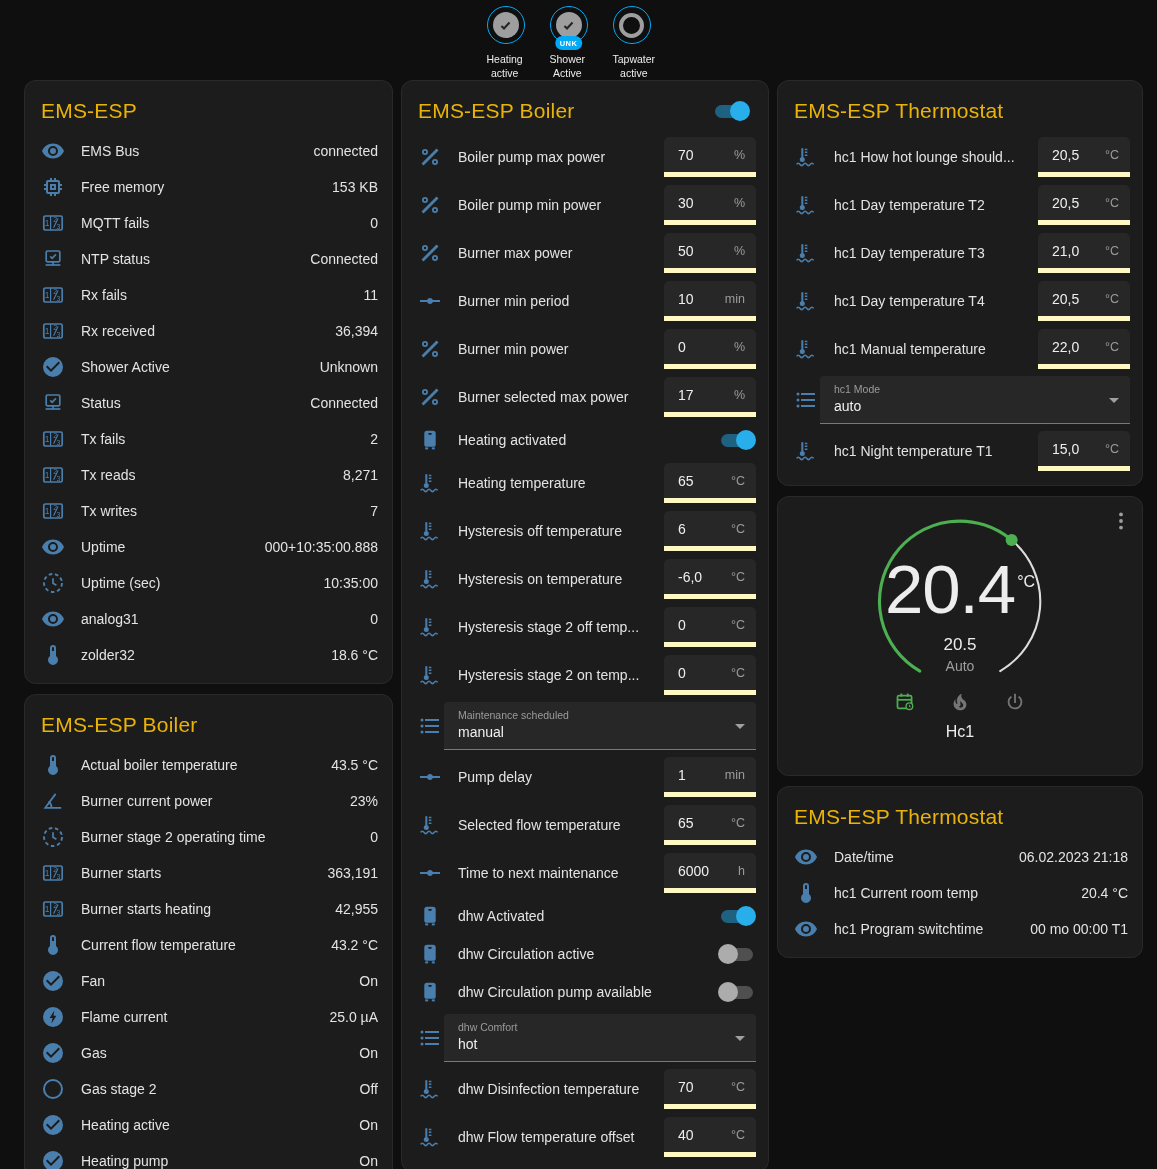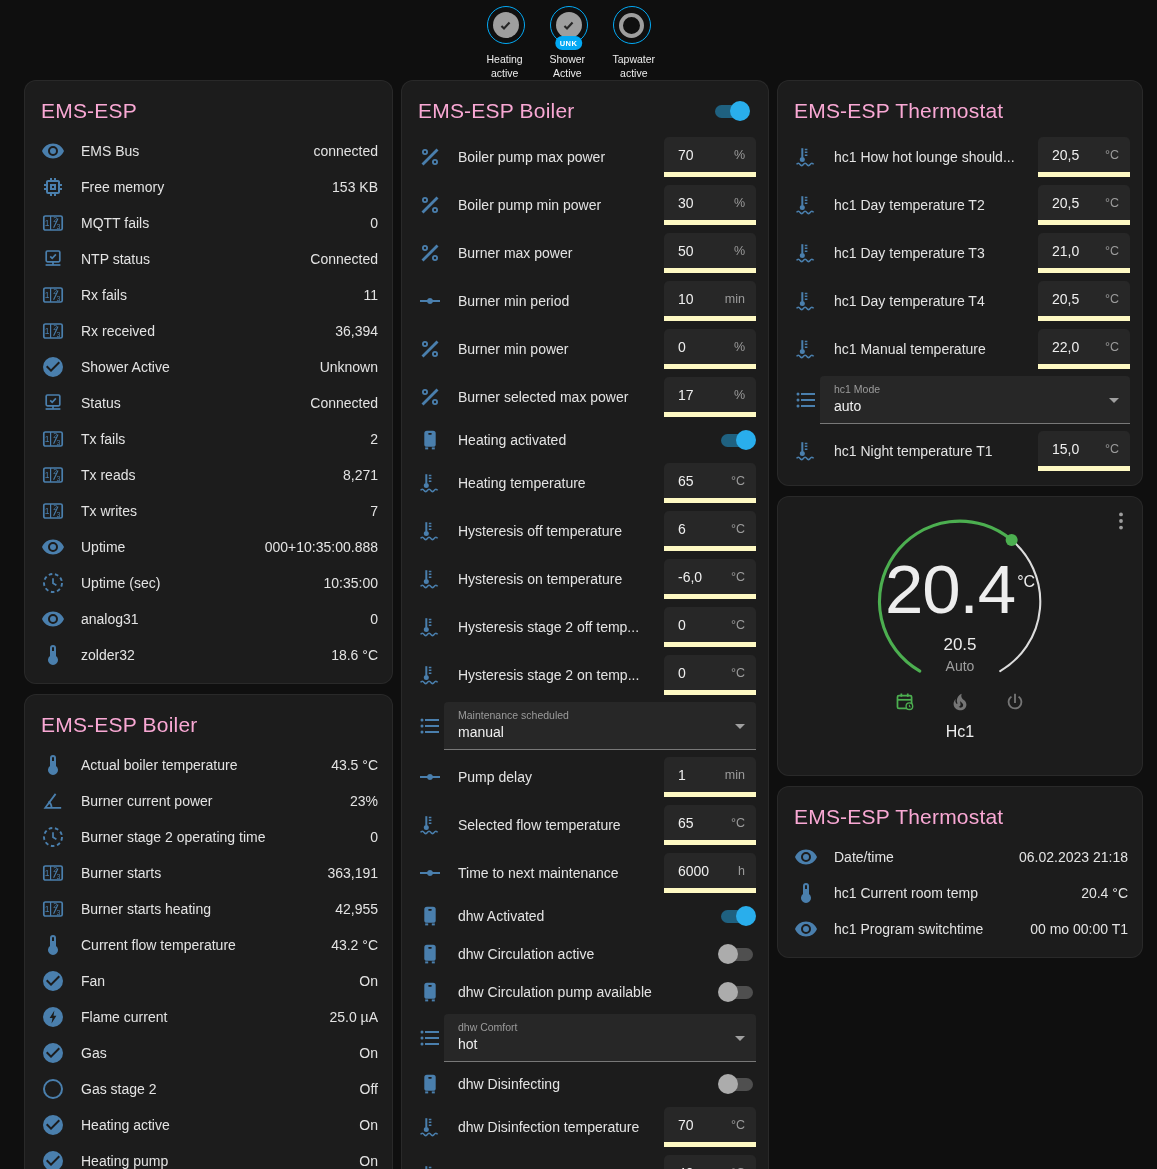--- a/index.html
+++ b/index.html
@@ -23,21 +23,21 @@
   .badge-inner-off{width:25px;height:25px;border-radius:50%;border:4.5px solid #9e9e9e}
   .badge-tag{position:absolute;bottom:-7px;left:50%;transform:translateX(-50%);background:var(--accent);color:#fff;font-size:7.5px;font-weight:bold;padding:2.5px 5px;border-radius:8px;letter-spacing:.4px}
   .badge-label{margin-top:8px;font-size:10.5px;color:#ededed;text-align:center;line-height:1.35}
 
   
   .columns{position:absolute;top:80px;left:24px;display:flex;gap:8px;align-items:flex-start}
   .col{display:flex;flex-direction:column;gap:10px}
   .col1{width:369px}.col2{width:368px}.col3{width:366px}
   .card{background:var(--card);border-radius:12px;border:1px solid rgba(255,255,255,.06);padding-bottom:10px}
   .card-head{display:flex;align-items:center;justify-content:space-between;padding:18px 18px 10px 16px}
-  .card-title{font-size:21px;font-weight:400;color:#f9a8d4;letter-spacing:.2px}
+  .card-title{font-size:21px;font-weight:400;color:#eab308;letter-spacing:.2px}
 
   .icon{width:24px;height:24px;color:var(--icon);flex:none;display:flex}
   .icon svg{width:24px;height:24px}
 
   
   .srow{height:36px;display:flex;align-items:center;padding:0 14px 0 16px;cursor:pointer}
   .srow .icon{margin-right:16px}
   .rlabel{flex:1;font-size:14px;color:var(--text);white-space:nowrap;overflow:hidden}
   .rvalue{font-size:14px;color:var(--text);margin-left:8px;white-space:nowrap}
 
@@ -696,35 +696,20 @@
           <div class="selrow">
             <span class="icon ">
               <svg viewBox="0 0 24 24">
                 <path fill="currentColor" d="M7,5H21V7H7V5M7,13V11H21V13H7M4,4.5A1.5,1.5 0 0,1 5.5,6A1.5,1.5 0 0,1 4,7.5A1.5,1.5 0 0,1 2.5,6A1.5,1.5 0 0,1 4,4.5M4,10.5A1.5,1.5 0 0,1 5.5,12A1.5,1.5 0 0,1 4,13.5A1.5,1.5 0 0,1 2.5,12A1.5,1.5 0 0,1 4,10.5M7,19V17H21V19H7M4,16.5A1.5,1.5 0 0,1 5.5,18A1.5,1.5 0 0,1 4,19.5A1.5,1.5 0 0,1 2.5,18A1.5,1.5 0 0,1 4,16.5Z"></path>
               </svg>
             </span>
             <div class="selbox">
               <div class="sellab">dhw Comfort</div>
               <div class="selval">hot</div>
               <div class="caret"></div>
-            </div>
-          </div>
-          <div class="trow">
-            <span class="icon ">
-              <svg viewBox="0 0 24 24">
-                <rect x="6.3" y="2.8" width="11.4" height="16" rx="2.6" fill="currentColor"></rect>
-                <rect x="7.2" y="19.4" width="3" height="2" fill="currentColor"></rect>
-                <rect x="13.8" y="19.4" width="3" height="2" fill="currentColor"></rect>
-                <rect x="10.2" y="5" width="3.6" height="1.7" rx="0.85" fill="#1c1c1c"></rect>
-              </svg>
-            </span>
-            <span class="rlabel">dhw Disinfecting</span>
-            <div class="toggle off">
-              <div class="track"></div>
-              <div class="knob"></div>
             </div>
           </div>
           <div class="crow">
             <span class="icon ">
               <svg viewBox="0 0 24 24" fill="none" stroke="currentColor">
                 <path d="M8.3 3.2v9.2" stroke-width="2"></path>
                 <circle cx="8.3" cy="14.6" r="2.5" fill="currentColor" stroke="none"></circle>
                 <path d="M10.8 4.4h2.6M10.8 7.3h2.6M10.8 10.2h2.6" stroke-width="1.5"></path>
                 <path d="M2.6 19.4c1-1.6 2.4-1.6 3.4 0s2.4 1.6 3.4 0 2.4-1.6 3.4 0 2.4 1.6 3.4 0 2.4-1.6 3.4 0" stroke-width="1.6"></path>
               </svg>

